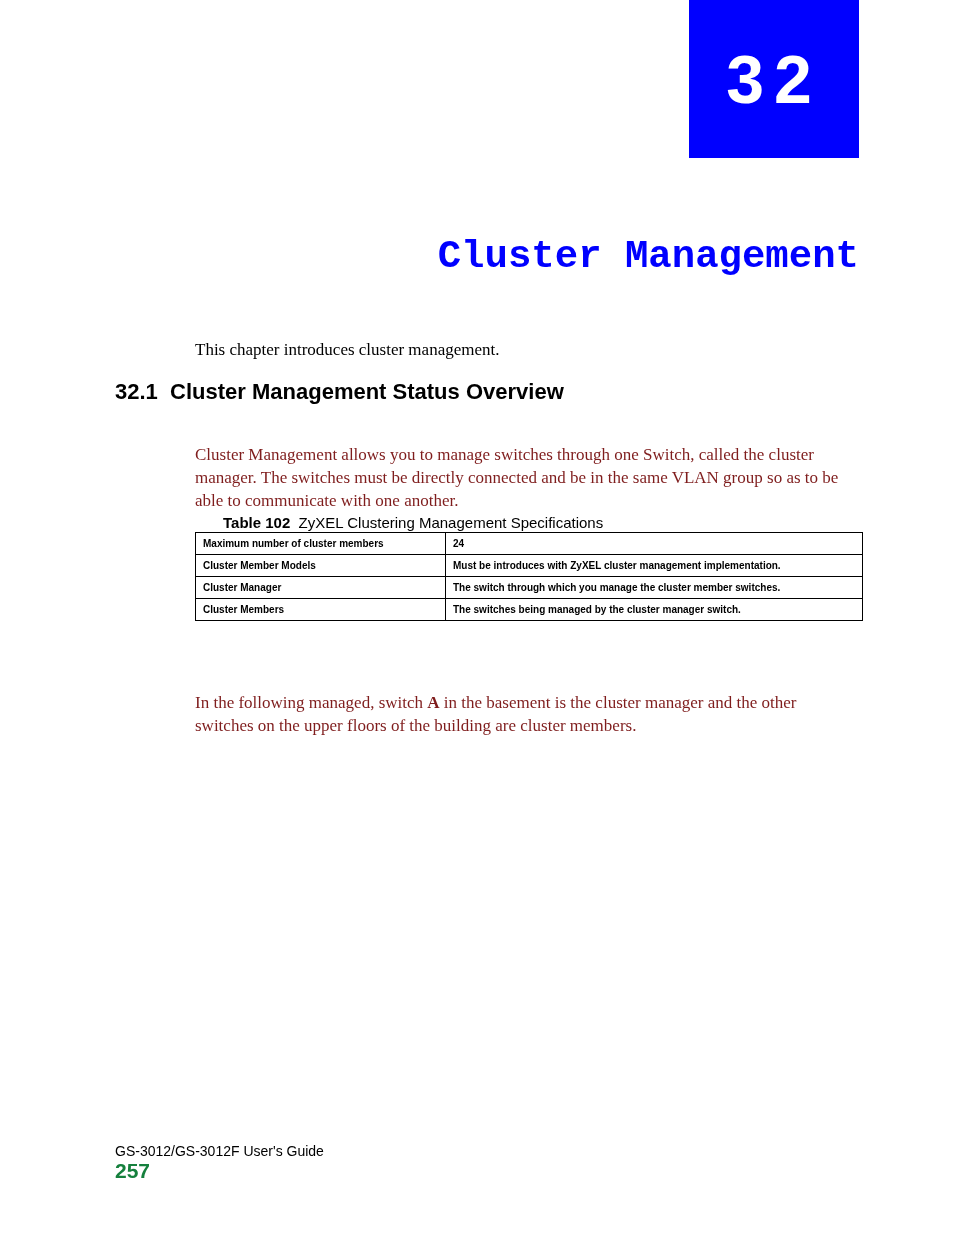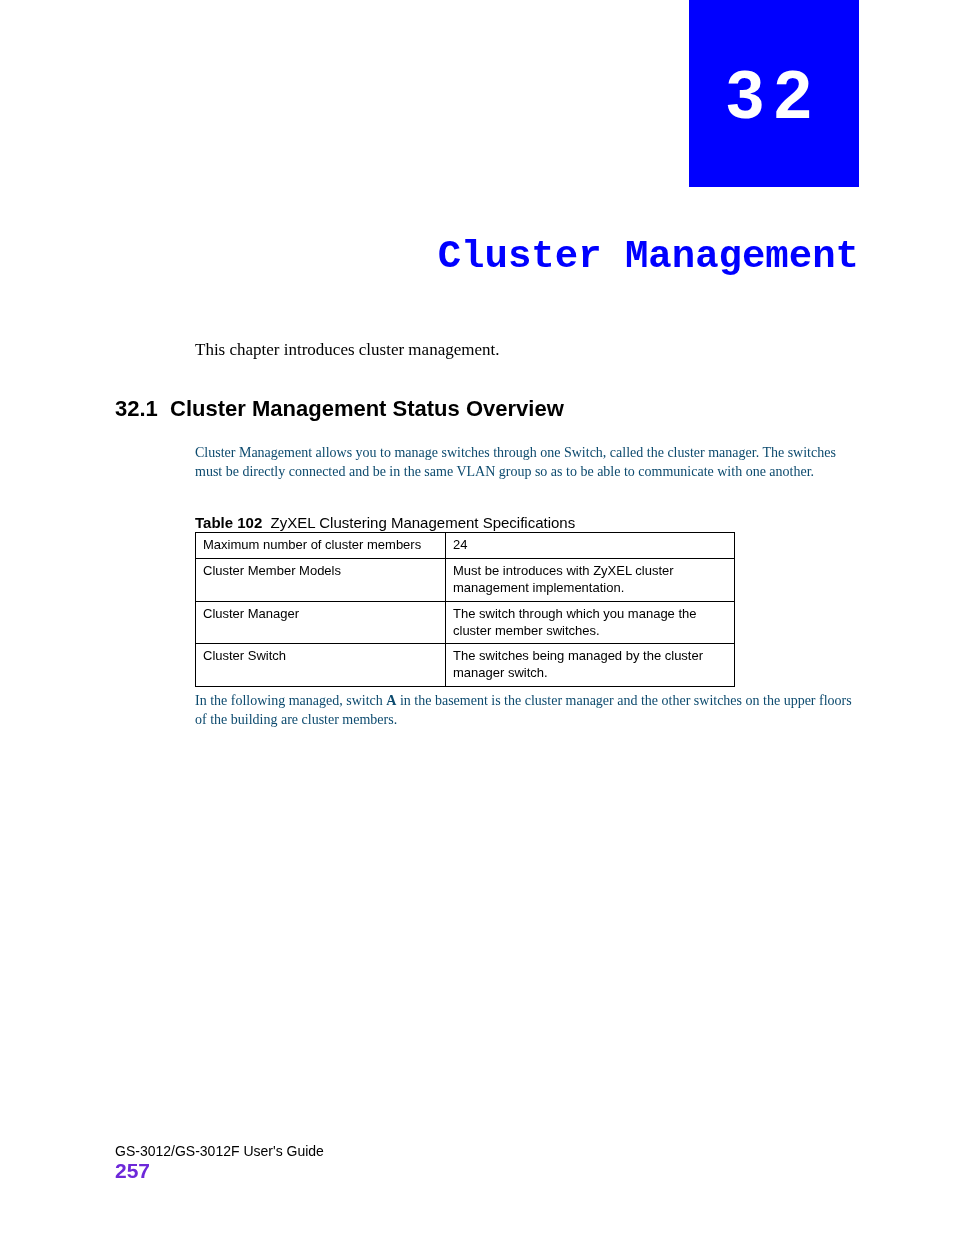--- a/index.html
+++ b/index.html
@@ -16,21 +16,21 @@
       padding: 0 95px 0 115px;
       box-sizing: border-box;
       height: 100%;
       position: relative;
     }
     .chapter-box {
       position: absolute;
       top: 0;
       right: 95px;
       width: 170px;
-      height: 187px;
+      height: 158px;
       background: #0000ff;
       display: flex;
       align-items: center;
       justify-content: center;
     }
     .chapter-number {
       color: #fff;
       font-family: Arial, Helvetica, sans-serif;
       font-weight: bold;
       font-size: 68px;
@@ -49,55 +49,56 @@
     }
     .intro-text {
       position: absolute;
       top: 340px;
       left: 195px;
       font-size: 17px;
       color: #000;
     }
     .section-heading {
       position: absolute;
-      top: 396px;
+      top: 379px;
       left: 115px;
       font-family: Arial, Helvetica, sans-serif;
       font-weight: bold;
       font-size: 22px;
       color: #000;
     }
     .body-para {
       position: absolute;
       left: 195px;
       right: 95px;
-      font-size: 14px;
-      color: #0c4a6e;
+      font-size: 17px;
+      color: #7f1d1d;
       line-height: 1.35;
     }
     .para1 { top: 444px; }
     .table-caption {
       position: absolute;
       top: 514px;
       left: 195px;
       font-family: Arial, Helvetica, sans-serif;
       font-size: 15px;
       color: #000;
     }
-    .table-caption b { font-weight: bold; }
+    .table-caption b { font-weight: bold; margin-left: 28px; }
     table.spec-table {
       position: absolute;
       top: 532px;
       left: 195px;
       right: 95px;
-      width: 540px;
+      width: 668px;
       border-collapse: collapse;
       font-family: Arial, Helvetica, sans-serif;
-      font-size: 13px;
+      font-size: 10px;
       color: #000;
+      font-weight: bold;
     }
     table.spec-table td {
       border: 1px solid #000;
       padding: 4px 7px;
       vertical-align: top;
       line-height: 1.3;
     }
     table.spec-table td:first-child {
       width: 235px;
     }
@@ -114,21 +115,21 @@
       font-family: Arial, Helvetica, sans-serif;
       flex-direction: column;
     }
     .footer-left {
       font-size: 14px;
       color: #000;
     }
     .footer-right {
       font-size: 21px;
       font-weight: bold;
-      color: #6d28d9;
+      color: #15803d;
     }
   </style>
 </head>
 <body>
 
 <div class="page">
 
   <div class="chapter-box">
     <span class="chapter-number">32</span>
   </div>
@@ -155,21 +156,21 @@
     </tr>
     <tr>
       <td>Cluster Member Models</td>
       <td>Must be introduces with ZyXEL cluster management implementation.</td>
     </tr>
     <tr>
       <td>Cluster Manager</td>
       <td>The switch through which you manage the cluster member switches.</td>
     </tr>
     <tr>
-      <td>Cluster Switch</td>
+      <td>Cluster Members</td>
       <td>The switches being managed by the cluster manager switch.</td>
     </tr>
   </tbody>
     </table>
 
   <div class="body-para para2">
     <span>In the following managed, switch </span><b>A</b><span> in the basement is the cluster manager and the other switches on the upper floors of the building are cluster members.</span>
   </div>
 
   <div class="footer">

